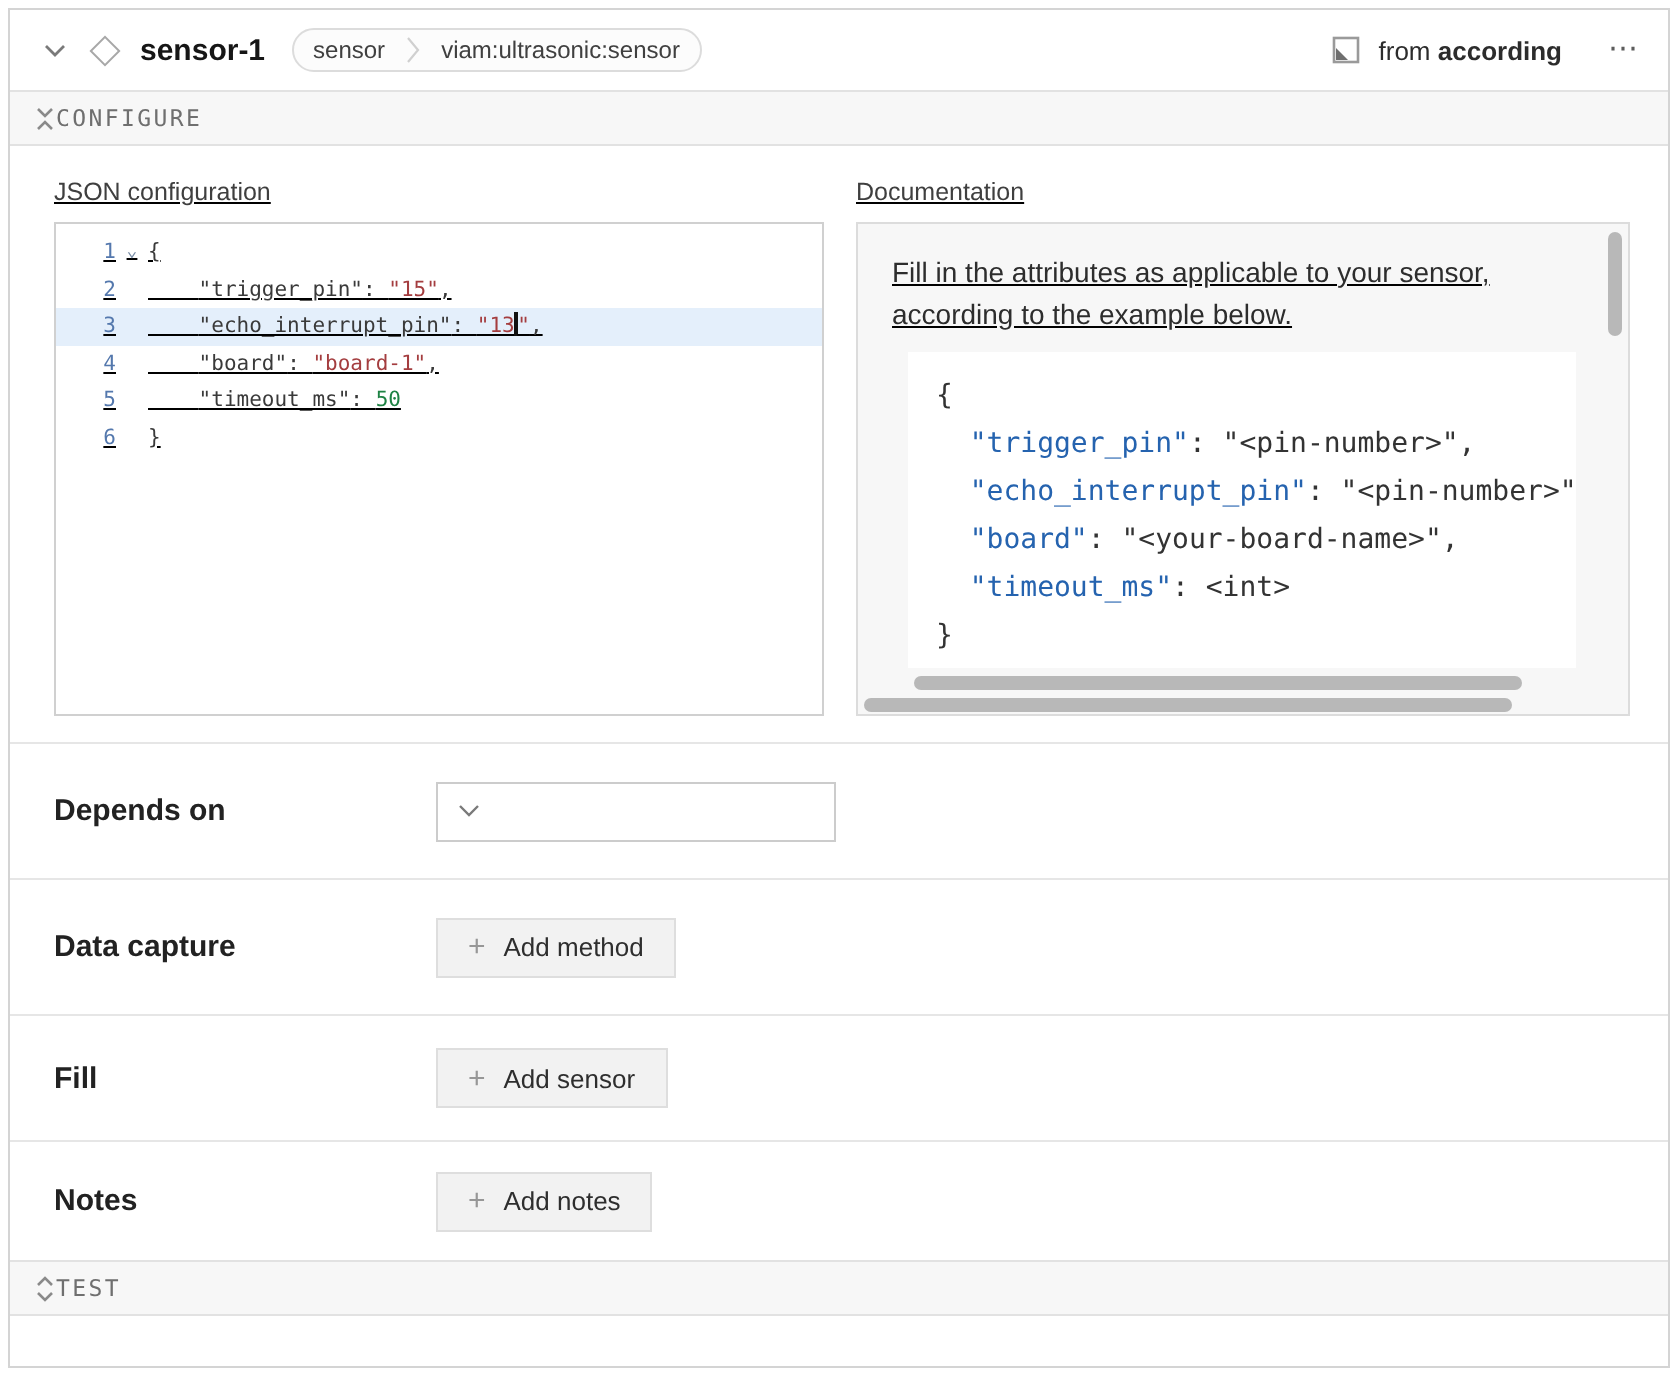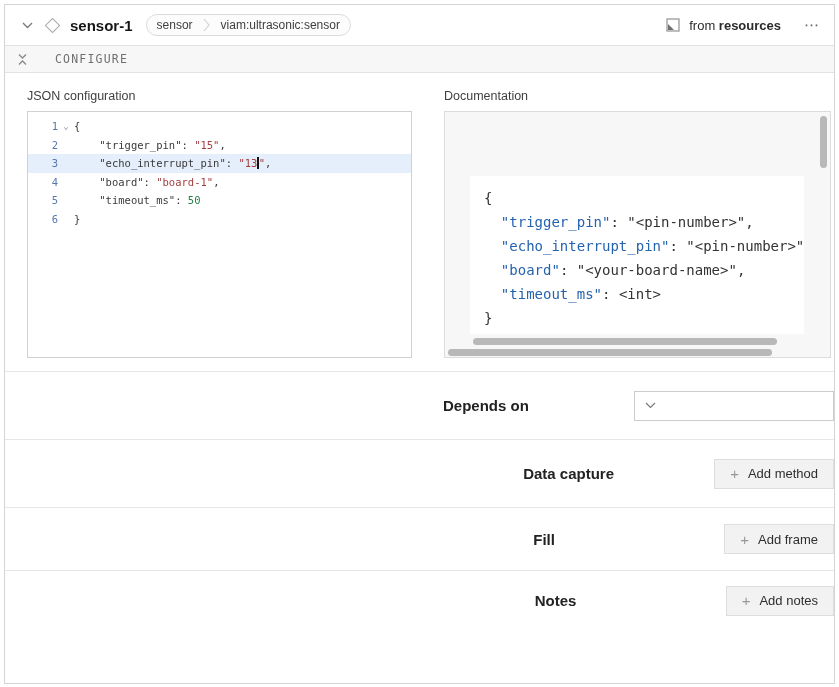--- a/index.html
+++ b/index.html
@@ -15,26 +15,26 @@
   .pill { display: flex; align-items: center; height: 22px; border: 1px solid #dcdcdc; border-radius: 11px; background: #fcfcfc; overflow: hidden; }
   .pill span.seg { font-size: 12px; color: #404040; padding: 0 10px; white-space: nowrap; text-align: right; }
   .pill .pill-sep { height: 22px; display: flex; align-items: center; }
   .hdr-right { display: flex; align-items: center; gap: 9px; }
   .from-txt { font-size: 13px; color: #2c2c2c; }
   .from-txt b { font-weight: 700; }
   .dots { font-size: 15px; color: #5c5c5c; letter-spacing: 1px; margin-left: 14px; cursor: pointer; line-height: 10px; }
 
   
   .bar { height: 28px; background: #f7f7f7; border-top: 1px solid #e2e2e2; border-bottom: 1px solid #e2e2e2;
-         display: flex; align-items: center; padding: 0 13px; gap: 28px; }
+         display: flex; align-items: center; padding: 0 13px; gap: 1px; }
   .bar-label { font-family: "DejaVu Sans Mono", monospace; font-size: 11.5px; letter-spacing: 1.2px; color: #6f6f6f; flex: 1; }
   .bar + .bar { border-top: none; }
 
   
-  .cfg-body { padding: 16px 22px 0 22px; display: flex; gap: 32px; }
+  .cfg-body { padding: 16px 22px 0 22px; display: flex; gap: 16px; text-decoration: underline; }
   .col-label { font-size: 12.5px; color: #3f3f3f; margin-bottom: 8px; }
 
   
   .editor { width: 385px; height: 247px; border: 1px solid #d0d0d0; background: #fff; overflow: hidden;
             font-family: "DejaVu Sans Mono", monospace; font-size: 10.5px; padding-top: 5px; cursor: text; }
   .ed-line { display: flex; height: 18.5px; line-height: 18.5px; white-space: pre; }
   .ed-line.active { background: #e4effb; }
   .ed-num { width: 30px; text-align: right; color: #5478ad; flex: 0 0 30px; }
   .ed-fold { width: 16px; flex: 0 0 16px; text-align: center; color: #7b8fa8; font-size: 9px; }
   .ed-code { flex: 1; color: #3a3a3a; }
@@ -53,21 +53,21 @@
               padding: 10px 0 0 14px; white-space: pre; overflow: hidden; }
   .dk-key { color: #2563af; }
   .dk-plain { color: #333; }
   .sb { position: absolute; background: #b8b8b8; border-radius: 4px; }
   .sb-v { width: 7px; height: 52px; right: 3px; top: 4px; }
   .sb-h1 { height: 7px; left: 28px; width: 304px; top: 226px; }
   .sb-h2 { height: 7px; left: 3px; width: 324px; top: 237px; }
 
   
   .rows { margin-top: 13px; }
-  .row { display: flex; align-items: center; border-top: 1px solid #e6e6e6; padding-left: 22px; justify-content: flex-end; }
+  .row { display: flex; align-items: center; border-top: 1px solid #e6e6e6; padding-left: 22px; }
   .row-label { width: 191px; font-size: 15px; font-weight: 700; color: #222; }
   .r1 { height: 68px; } .r2 { height: 68px; } .r3 { height: 63px; } .r4 { height: 60px; }
 
   .select { width: 200px; height: 30px; border: 1px solid #cccccc; background: #fff; display: flex;
             align-items: center; padding: 0 10px; cursor: pointer; }
   .select .ph { flex: 1; font-size: 13px; color: #9e9e9e; }
 
   .btn { display: inline-flex; align-items: center; gap: 9px; height: 30px; padding: 0 15px;
          background: #f2f2f2; border: 1px solid #dedede; font-size: 13px; color: #2e2e2e; cursor: pointer; }
   .btn .plus { color: #979797; font-size: 15px; font-weight: 400; line-height: 1; }
@@ -96,21 +96,21 @@
             </svg>
         </span>
         <span class="seg">viam:ultrasonic:sensor</span>
       </div>
     </div>
     <div class="hdr-right">
       <svg width="14" height="14" viewBox="0 0 14 14">
         <rect x="1" y="1" width="12" height="12" fill="#ffffff" stroke="#9a9a9a" stroke-width="1.3"></rect>
         <path d="M2,12 L2,6 L8,12 Z" fill="#6f6f6f"></path>
       </svg>
-      <span class="from-txt"><span>from</span>&nbsp;<b>resources</b></span>
+      <span class="from-txt"><span>from</span>&nbsp;<b>according</b></span>
       <span class="dots">⋯</span>
     </div>
   </div>
 
   <div class="bar">
     <svg width="9" height="13" viewBox="0 0 9 13">
       <polyline points="1,1.5 4.5,5 8,1.5" fill="none" stroke="#8a8a8a" stroke-width="1.3"></polyline>
       <polyline points="1,11.5 4.5,8 8,11.5" fill="none" stroke="#8a8a8a" stroke-width="1.3"></polyline>
     </svg>
     <span class="bar-label">CONFIGURE</span>
@@ -124,20 +124,21 @@
           <div class="ed-line"><span class="ed-num">2</span><span class="ed-fold"></span><span class="ed-code"><span class="tk-punct">    </span><span class="tk-key">"trigger_pin"</span><span class="tk-punct">: </span><span class="tk-string">"15"</span><span class="tk-punct">,</span></span></div>
           <div class="ed-line active"><span class="ed-num">3</span><span class="ed-fold"></span><span class="ed-code"><span class="tk-punct">    </span><span class="tk-key">"echo_interrupt_pin"</span><span class="tk-punct">: </span><span class="tk-string">"13</span><span class="caret"></span><span class="tk-string">"</span><span class="tk-punct">,</span></span></div>
           <div class="ed-line"><span class="ed-num">4</span><span class="ed-fold"></span><span class="ed-code"><span class="tk-punct">    </span><span class="tk-key">"board"</span><span class="tk-punct">: </span><span class="tk-string">"board-1"</span><span class="tk-punct">,</span></span></div>
           <div class="ed-line"><span class="ed-num">5</span><span class="ed-fold"></span><span class="ed-code"><span class="tk-punct">    </span><span class="tk-key">"timeout_ms"</span><span class="tk-punct">: </span><span class="tk-number">50</span></span></div>
           <div class="ed-line"><span class="ed-num">6</span><span class="ed-fold"></span><span class="ed-code"><span class="tk-punct">}</span></span></div>
         </div>
     </div>
     <div class="doc-col">
       <div class="col-label">Documentation</div>
       <div class="doc-panel">
+        <div class="doc-intro">Fill in the attributes as applicable to your sensor, according to the example below.</div>
         <div class="doc-code" id="doc-code"><div><span class="dk-plain">{</span></div><div><span class="dk-plain">  </span><span class="dk-key">"trigger_pin"</span><span class="dk-plain">: </span><span class="dk-plain">"&lt;pin-number&gt;",</span></div><div><span class="dk-plain">  </span><span class="dk-key">"echo_interrupt_pin"</span><span class="dk-plain">: </span><span class="dk-plain">"&lt;pin-number&gt;"</span></div><div><span class="dk-plain">  </span><span class="dk-key">"board"</span><span class="dk-plain">: </span><span class="dk-plain">"&lt;your-board-name&gt;",</span></div><div><span class="dk-plain">  </span><span class="dk-key">"timeout_ms"</span><span class="dk-plain">: </span><span class="dk-plain">&lt;int&gt;</span></div><div><span class="dk-plain">}</span></div></div>
         <div class="sb sb-v"></div>
         <div class="sb sb-h1"></div>
         <div class="sb sb-h2"></div>
       </div>
     </div>
   </div>
 
   <div class="rows">
     <div class="row r1">
@@ -152,27 +153,34 @@
       <div class="row-label">Data capture</div>
       <button class="btn">
         <span class="plus">+</span>
         <span>Add method</span>
       </button>
     </div>
     <div class="row r3">
       <div class="row-label">Fill</div>
       <button class="btn">
         <span class="plus">+</span>
-        <span>Add frame</span>
+        <span>Add sensor</span>
       </button>
     </div>
     <div class="row r4">
       <div class="row-label">Notes</div>
       <button class="btn">
         <span class="plus">+</span>
         <span>Add notes</span>
       </button>
     </div>
   </div>
 
 
+  <div class="bar">
+    <svg width="9" height="13" viewBox="0 0 9 13">
+      <polyline points="1,4.5 4.5,1 8,4.5" fill="none" stroke="#8a8a8a" stroke-width="1.3"></polyline>
+      <polyline points="1,8.5 4.5,12 8,8.5" fill="none" stroke="#8a8a8a" stroke-width="1.3"></polyline>
+    </svg>
+    <span class="bar-label">TEST</span>
+  </div>
 
 </div>
 
 </body></html>

